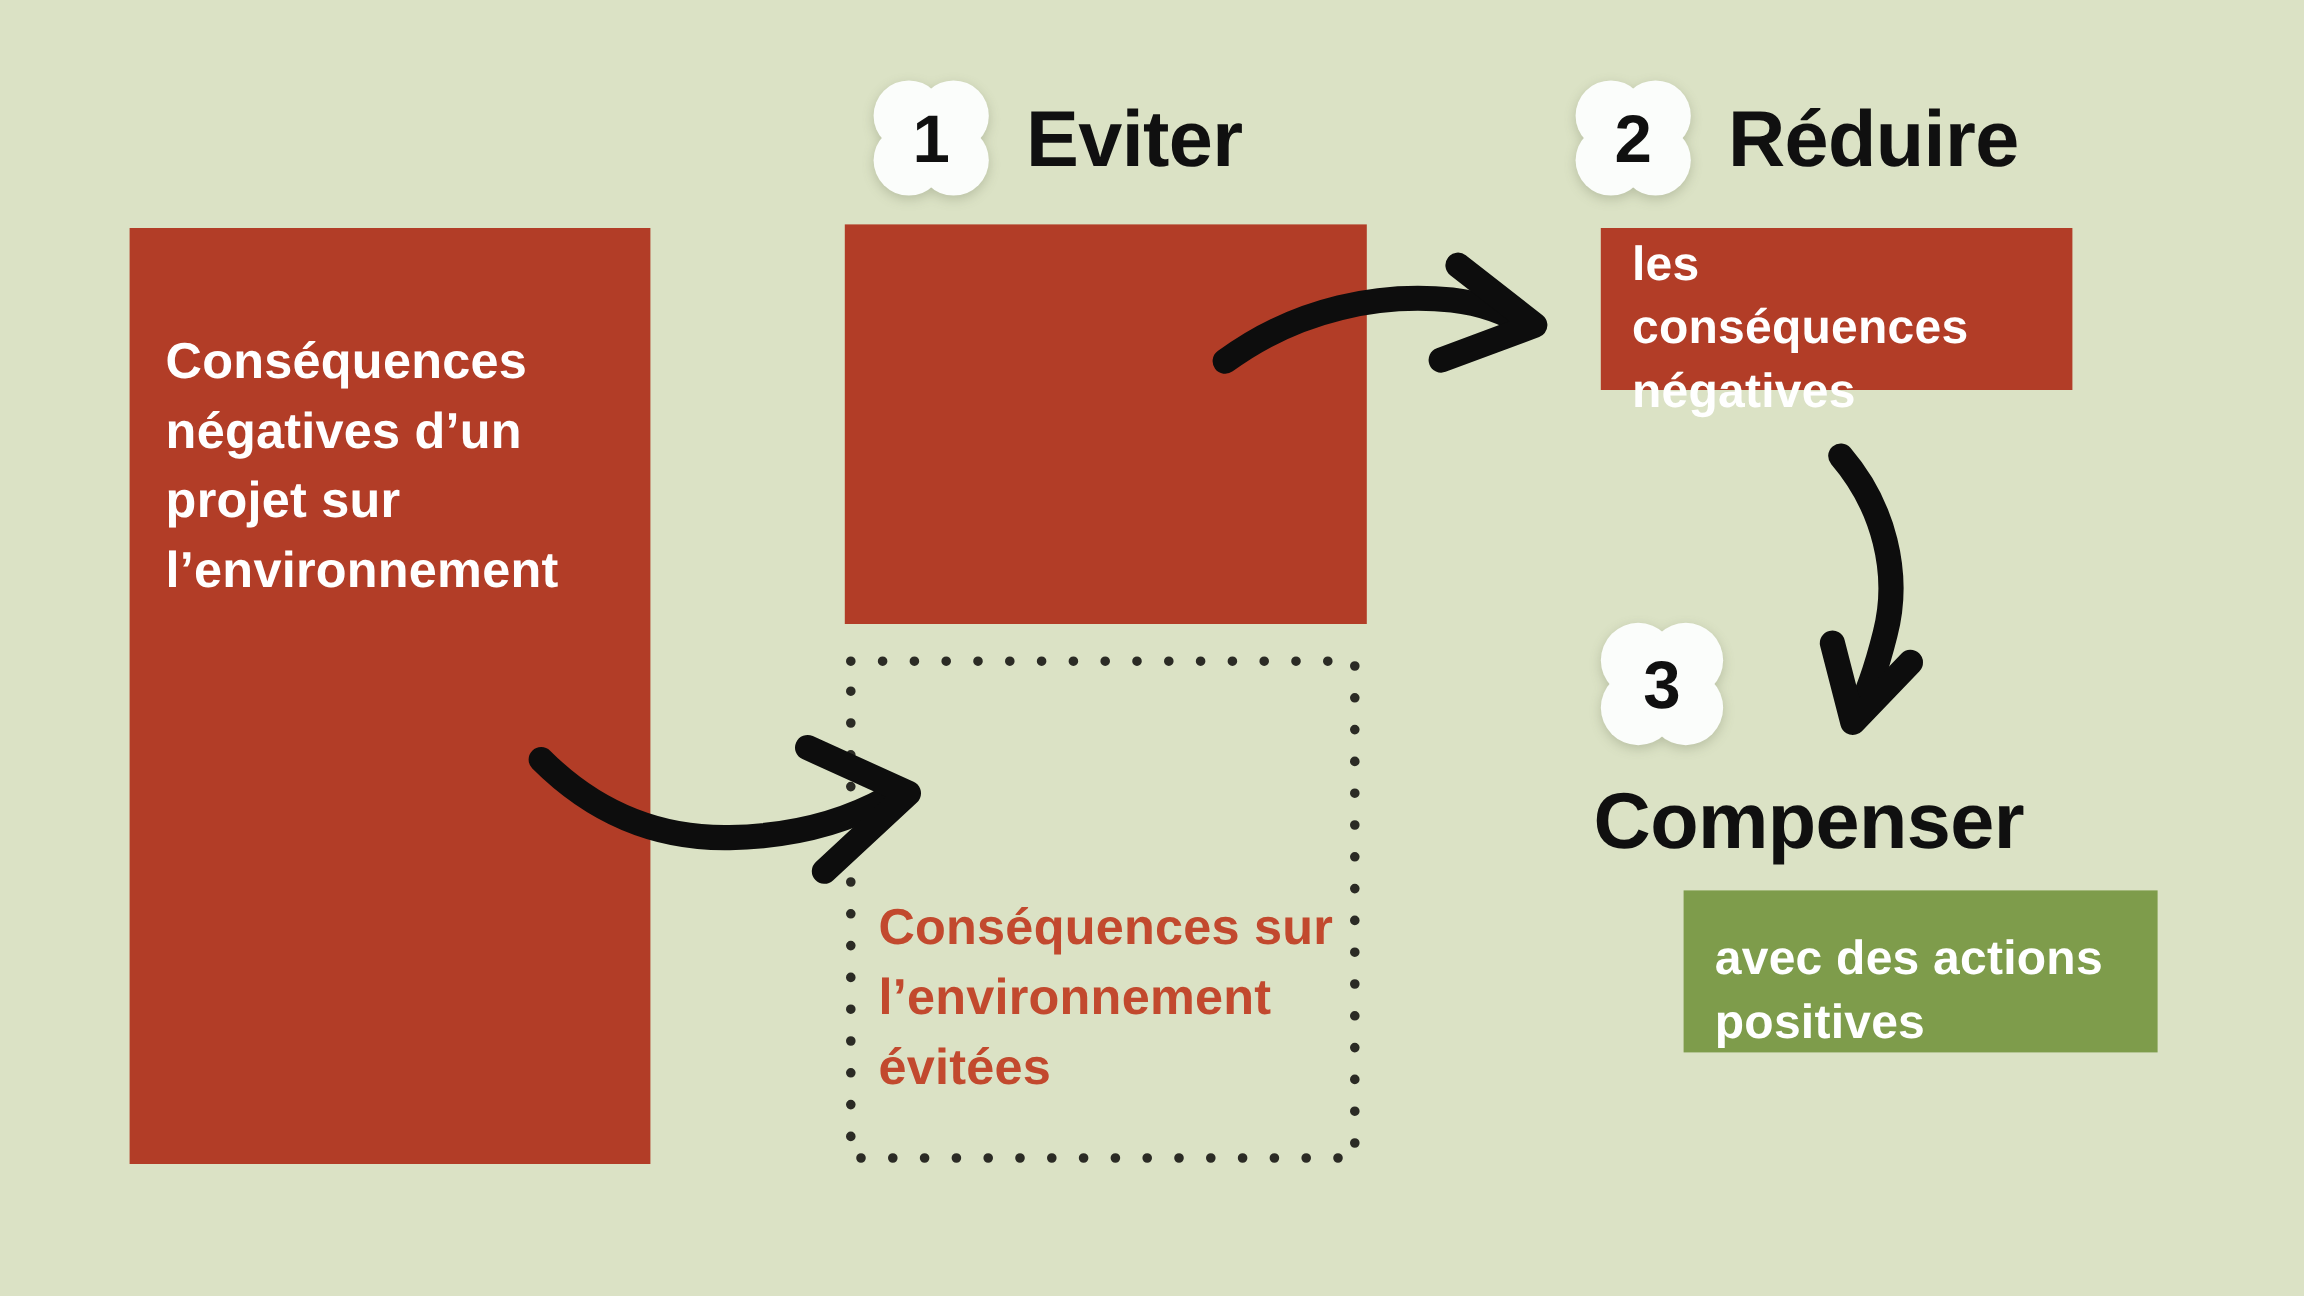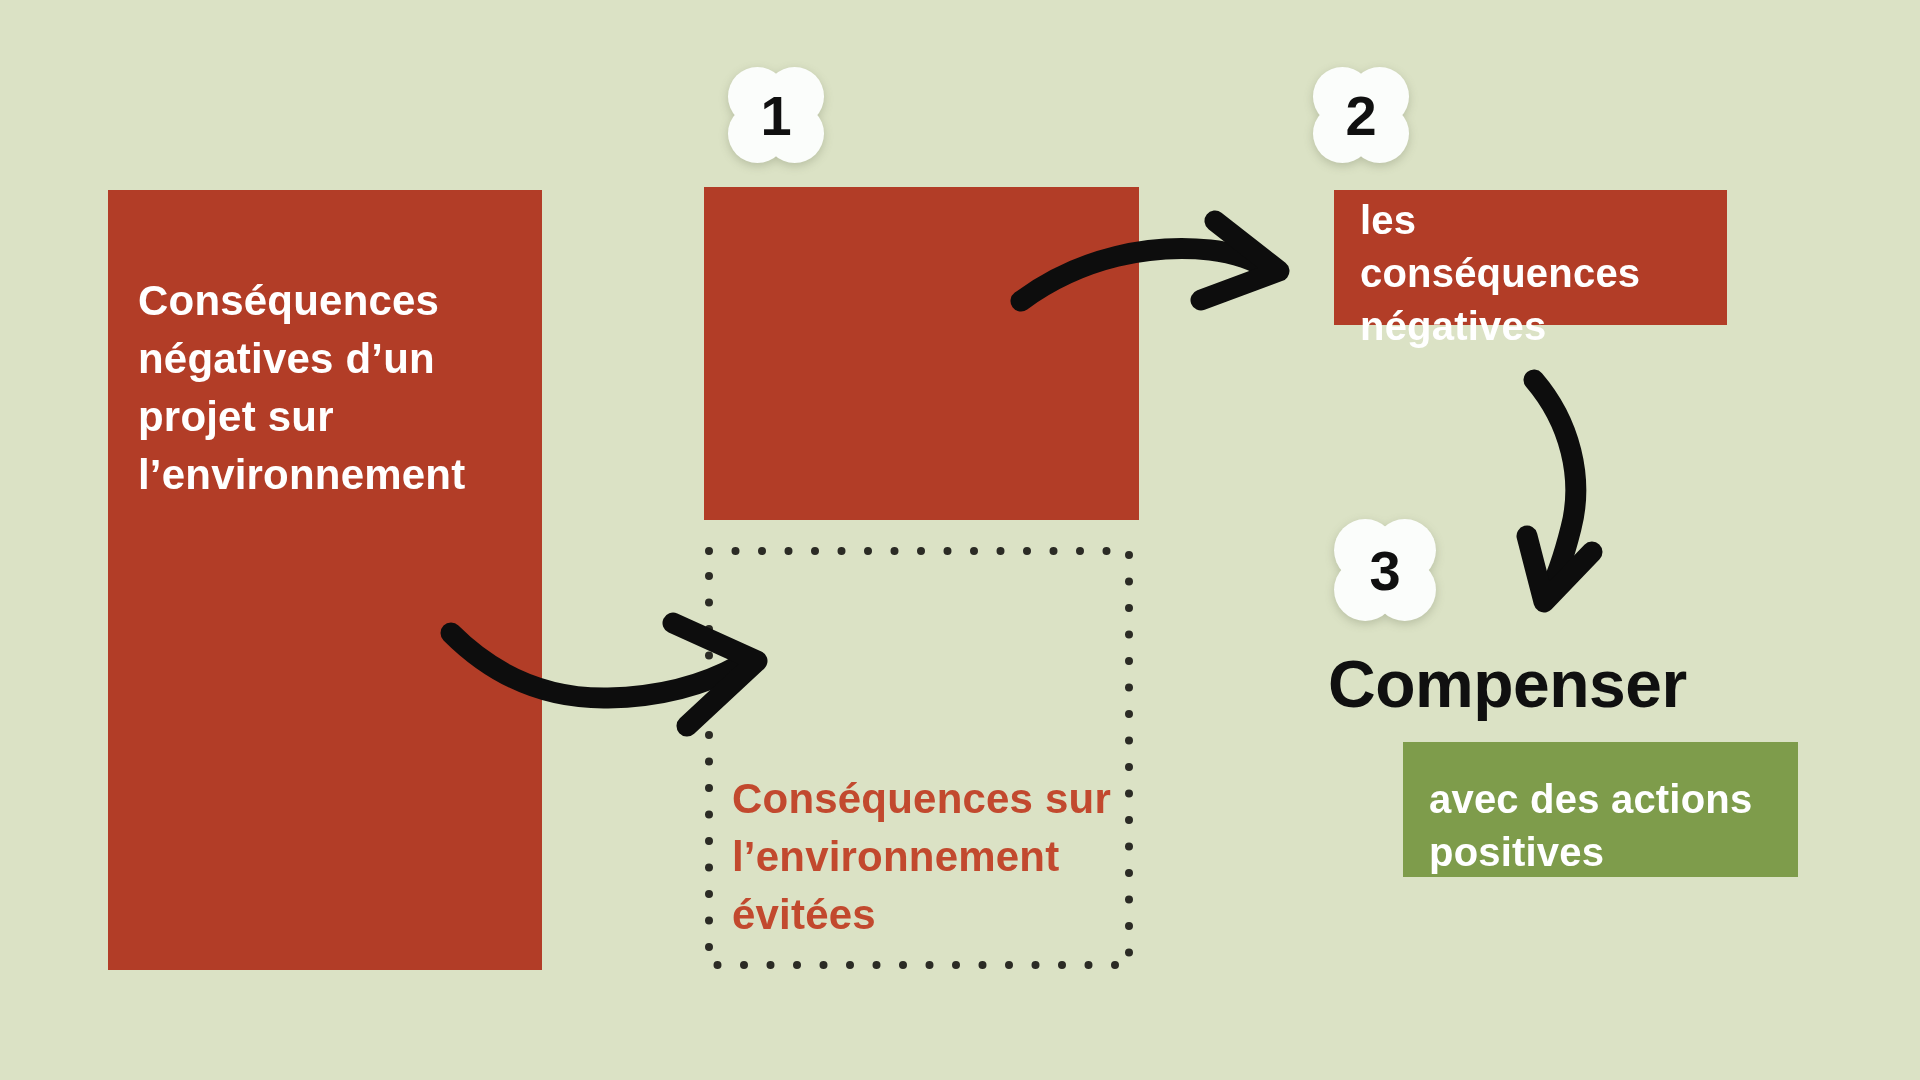--- a/index.html
+++ b/index.html
@@ -31,21 +31,21 @@
     box-sizing:border-box;display:flex;align-items:center;padding:0 26px;
   }
   .small-box-text{
     color:#ffffff;font-weight:700;font-size:40px;line-height:1.32;
     white-space:pre-line;letter-spacing:.2px;margin-top:32px;
   }
   
   #dotted-box{left:704px;top:546px;width:430px;height:424px;}
   #dotted-box svg{position:absolute;inset:0;display:block;}
   #avoided-text{
-    position:absolute;left:28px;bottom:26px;
+    position:absolute;left:28px;bottom:52px;
     color:var(--avoided-text-red,#c2492e);
     font-weight:700;font-size:42px;line-height:1.38;
     white-space:pre-line;letter-spacing:.2px;
   }
   
   .step-heading{display:flex;align-items:center;gap:30px;}
   #heading-1{left:727px;top:66px;}
   #heading-2{left:1312px;top:66px;}
   .badge{position:relative;width:98px;height:98px;flex:0 0 auto;}
   .badge svg{position:absolute;inset:0;filter:drop-shadow(0 3px 5px rgba(60,70,40,.22));}
@@ -81,20 +81,21 @@
       <g fill="var(--badge-white,#fbfdfb)">
         <circle cx="31" cy="31" r="30"></circle>
           <circle cx="69" cy="31" r="30"></circle>
         <circle cx="31" cy="69" r="30"></circle>
           <circle cx="69" cy="69" r="30"></circle>
         <rect x="22" y="22" width="56" height="56"></rect>
       </g>
     </svg>
     <span class="num">1</span>
   </div>
+  <div class="step-title">Eviter</div>
 </div>
 
 <div class="abs red-box" id="eviter-box"></div>
 
 <div class="abs" id="dotted-box">
   <svg width="430" height="424" viewBox="0 0 430 424">
     <rect x="5" y="5" width="420" height="414" fill="none" stroke="var(--dot-color,#2b2b25)" stroke-width="8" stroke-linecap="round" stroke-dasharray="0 26.5"></rect>
   </svg>
   <div id="avoided-text">Conséquences sur
 l’environnement
@@ -107,20 +108,21 @@
       <g fill="var(--badge-white,#fbfdfb)">
         <circle cx="31" cy="31" r="30"></circle>
           <circle cx="69" cy="31" r="30"></circle>
         <circle cx="31" cy="69" r="30"></circle>
           <circle cx="69" cy="69" r="30"></circle>
         <rect x="22" y="22" width="56" height="56"></rect>
       </g>
     </svg>
     <span class="num">2</span>
   </div>
+  <div class="step-title">Réduire</div>
 </div>
 
 <div class="abs red-box" id="reduce-box">
   <div class="small-box-text">les conséquences
 négatives</div>
 </div>
 
 <div class="abs badge" id="badge-3">
   <svg viewBox="0 0 100 100">
     <g fill="var(--badge-white,#fbfdfb)">

